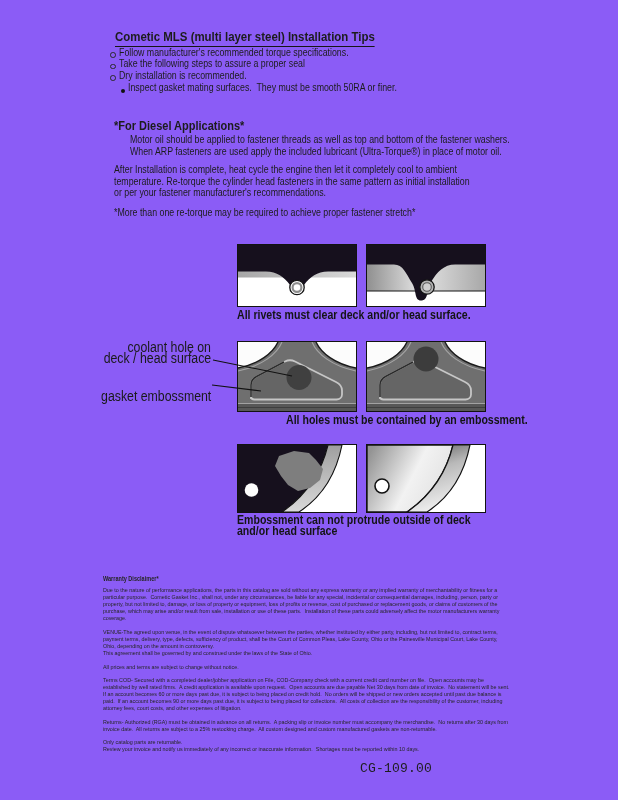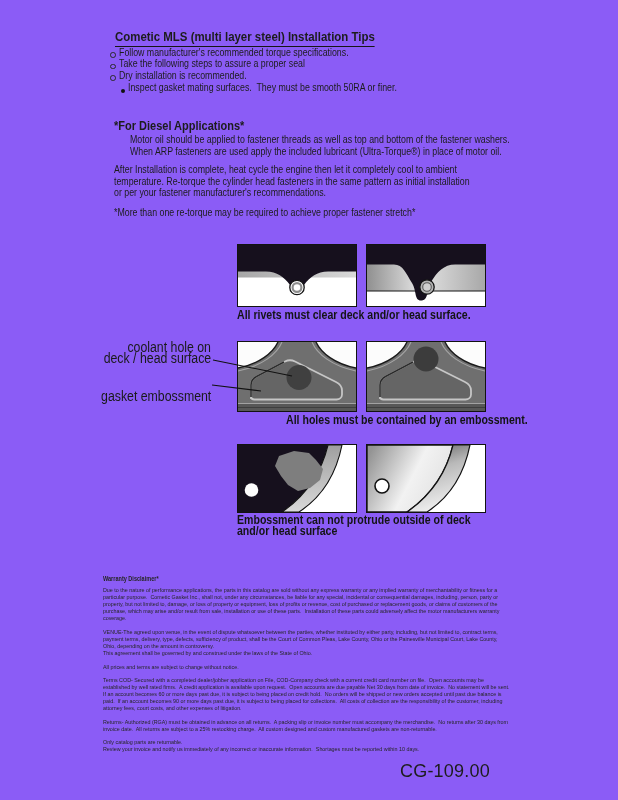--- a/index.html
+++ b/index.html
@@ -28,21 +28,21 @@
   .dlabel{width:121px;text-align:center;font-size:12.5px;letter-spacing:0.5px;color:#171717;margin-top:48px;}
   .dbox{border:1.6px solid #121212;background:#fff;line-height:0;}
   .caption{font-size:12px;font-weight:bold;line-height:11px;color:#141414;}
 
   .sidelabel{right:407px;text-align:right;font-size:14px;line-height:10.5px;color:#1a1a1a;}
 
   .legal{left:103px;top:575px;width:464px;font-size:6.1px;line-height:7.1px;color:#262626;}
   .legal h4{margin:0 0 4px 0;font-size:6.3px;}
   .legal p{margin:0 0 6.3px 0;white-space:pre-wrap;}
 
-  .footer-code{left:400px;top:761px;font-size:18px;letter-spacing:0.2px;color:#1d1d1d;}
+  .footer-code{left:360px;top:761px;font-size:13px;letter-spacing:0.2px;color:#1d1d1d;font-family:Liberation Mono, monospace;}
 </style>
 </head>
 <body>
 
 <div class="page">
 
   <div class="abs title sq0">Cometic MLS (multi layer steel) Installation Tips</div>
 
   <div class="abs bullets">
     <div class="b-row">

